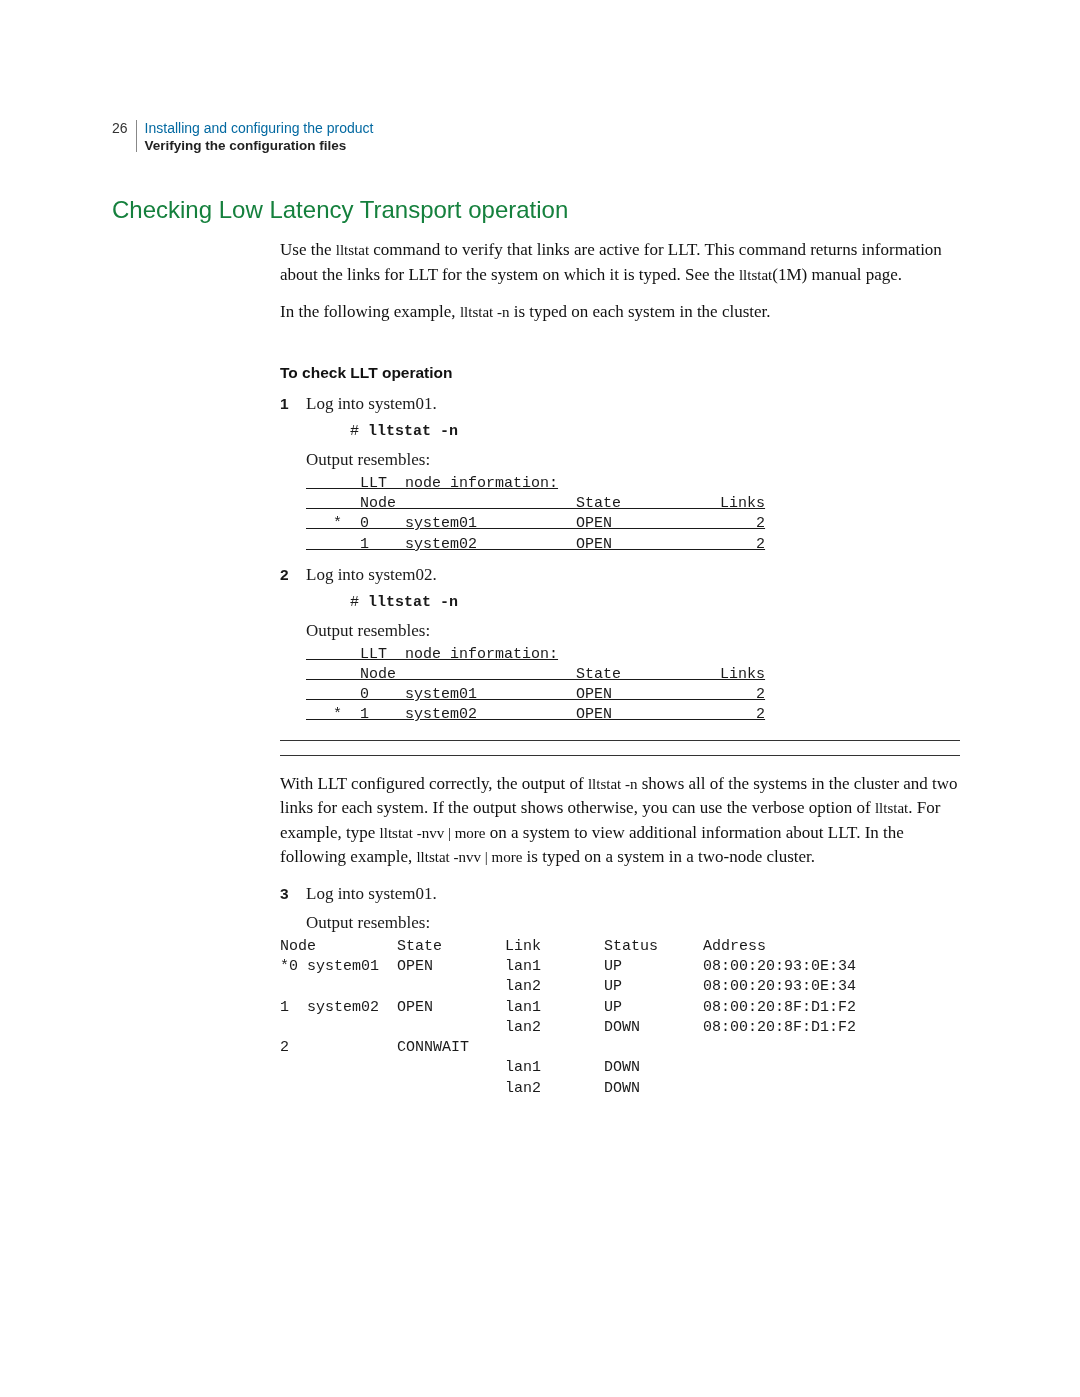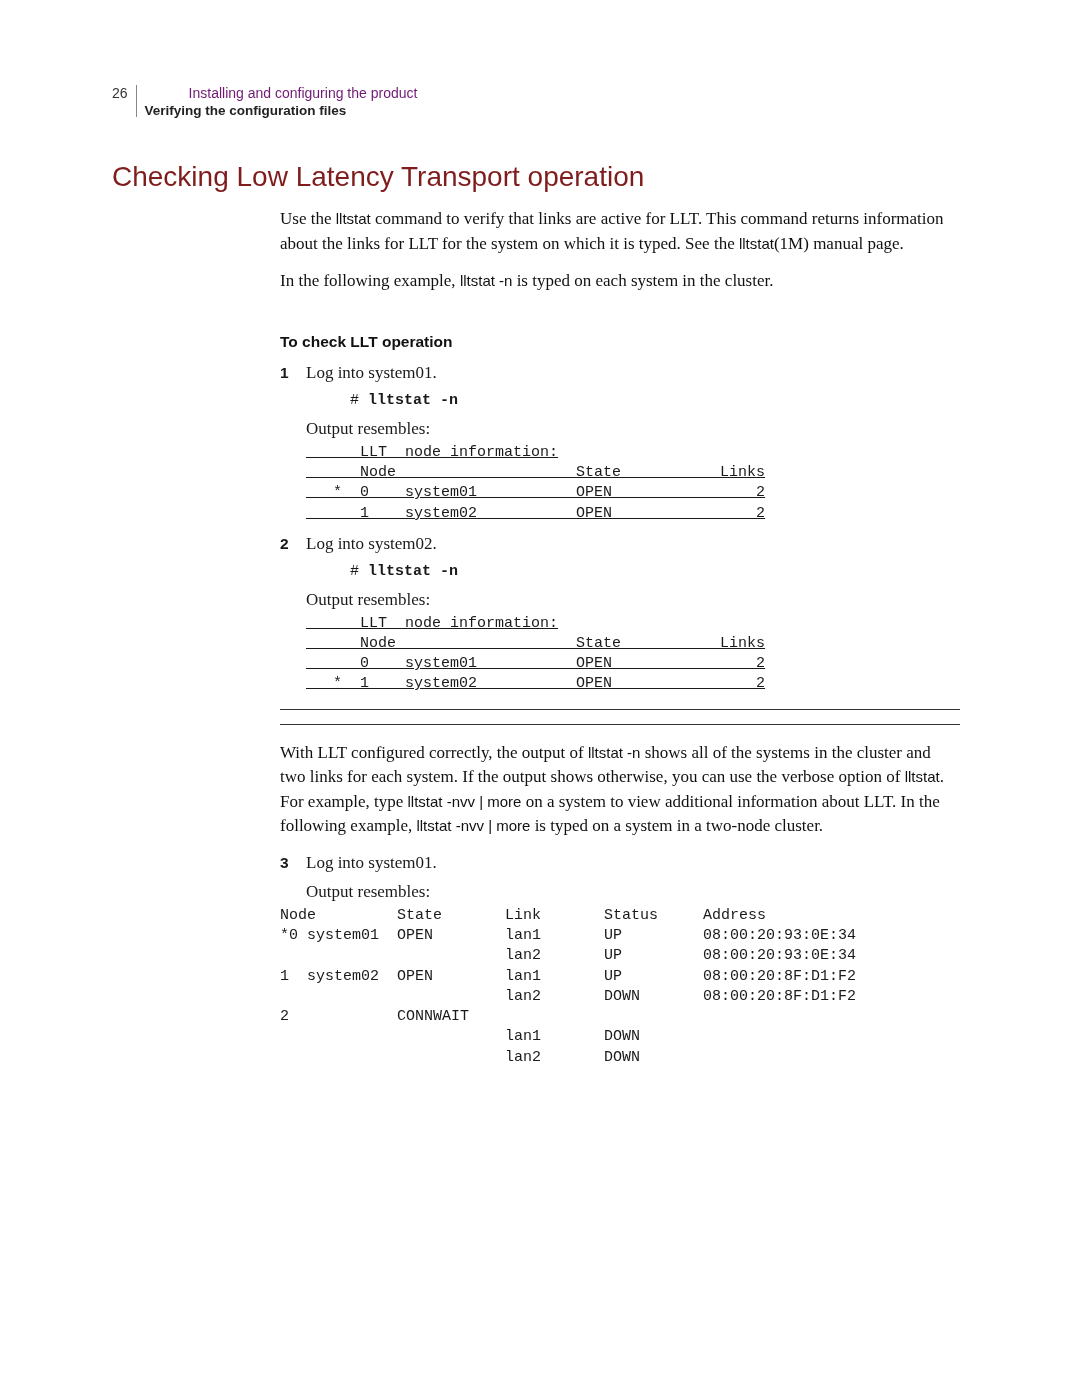--- a/index.html
+++ b/index.html
@@ -7,21 +7,21 @@
     padding: 0;
     background: #fff;
     font-family: Georgia, 'Times New Roman', serif;
     color: #1a1a1a;
   }
   .page {
     width: 1080px;
     height: 1397px;
     position: relative;
     box-sizing: border-box;
-    padding: 85px 120px 0 112px;
+    padding: 120px 120px 0 112px;
   }
   .header-block {
     display: flex;
     align-items: flex-start;
     font-family: Arial, Helvetica, sans-serif;
     font-size: 14px;
     color: #333;
     margin-bottom: 42px;
   }
   .page-no {
@@ -35,49 +35,48 @@
     height: 32px;
     background: #888;
     margin: 0 8px 0 2px;
     vertical-align: top;
   }
   .header-lines {
     display: inline-block;
   }
   .header-top {
     font-size: 14px;
-    color: #701a75;
+    color: #0369a1;
     line-height: 1.2;
-    margin-left: 44px;
   }
   .header-bottom {
     font-size: 13.5px;
     font-weight: bold;
     color: #222;
     line-height: 1.3;
   }
   h2.section-title {
     font-family: Arial, Helvetica, sans-serif;
     font-weight: 400;
-    font-size: 28px;
+    font-size: 24px;
     margin: 0 0 14px 0;
-    color: #7f1d1d;
+    color: #15803d;
   }
   .body-indent {
     margin-left: 168px;
     max-width: 700px;
   }
   p.body {
     font-size: 17px;
     line-height: 1.45;
     margin: 0 0 12px 0;
     color: #111;
   }
   .mono {
-    font-family: Liberation Sans, sans-serif;
+    font-family: Liberation Serif, serif;
     font-size: 15px;
   }
   .subhead {
     font-family: Arial, Helvetica, sans-serif;
     font-weight: bold;
     font-size: 15.5px;
     margin: 40px 0 10px 0;
     color: #111;
   }
   .step-row {

